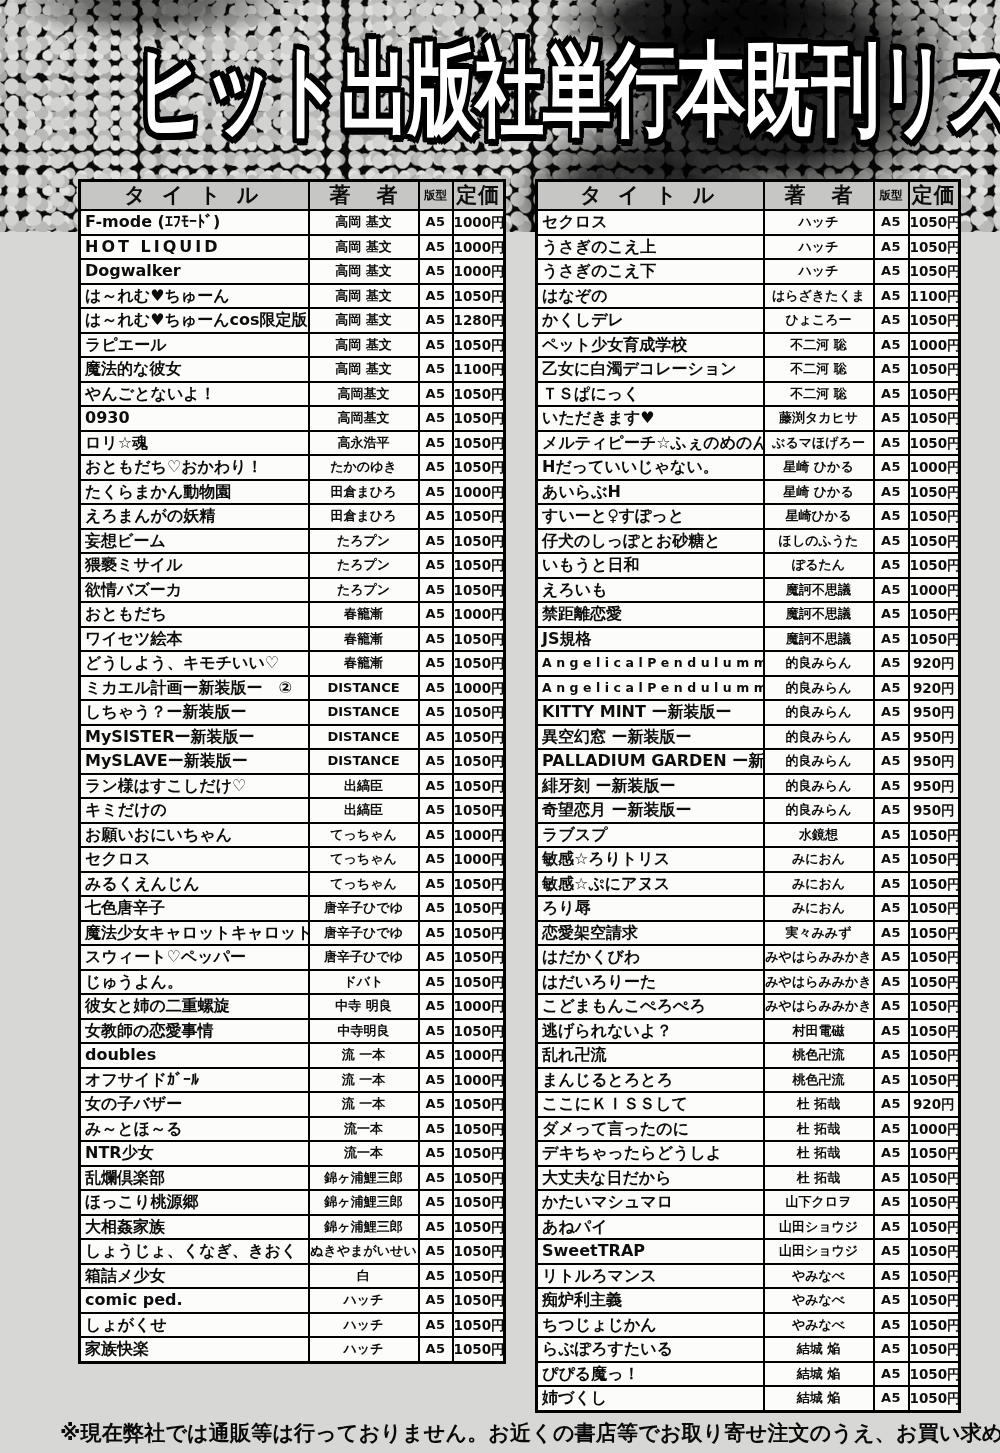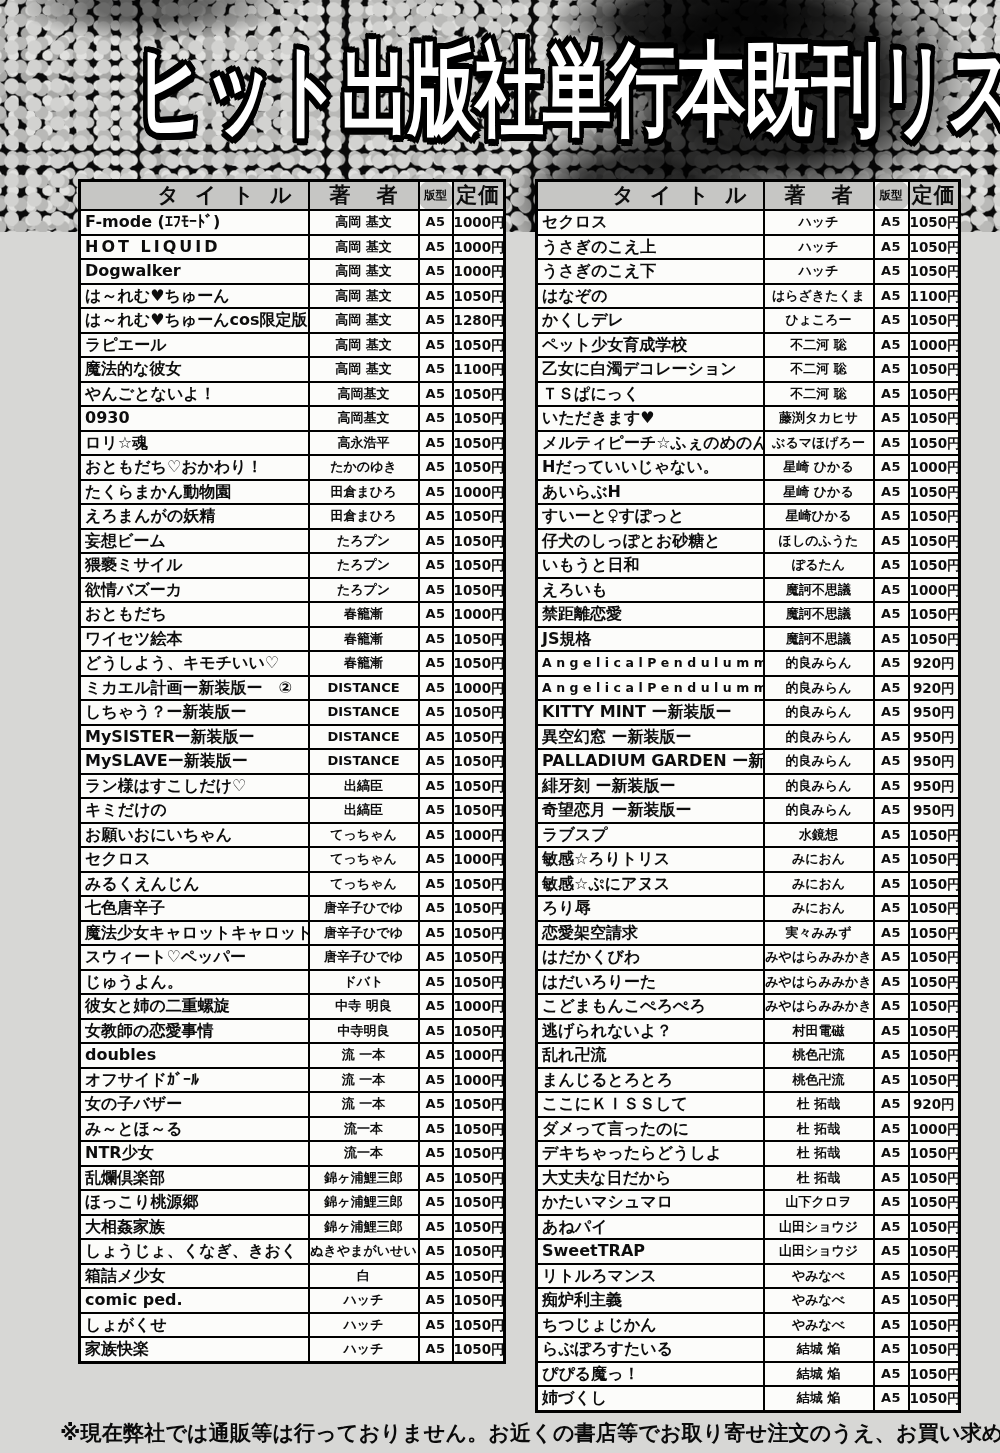--- a/index.html
+++ b/index.html
@@ -50,23 +50,23 @@
   #left-table{left:78px;width:425px;}
   #right-table{left:535px;width:423px;}
   .books th,.books td{
     border:2px solid #000;color:#0d0d0d;overflow:hidden;white-space:nowrap;
     padding:0;
   }
   .books th{
     height:27px;background:#c6c6c4;font-weight:900;text-align:center;
     font-size:21px;line-height:27px;
   }
-  .books th.h-title{letter-spacing:16px;text-indent:10px;text-align:right;}
+  .books th.h-title{letter-spacing:16px;text-indent:10px;}
   .books th.h-author{letter-spacing:26px;text-indent:20px;margin-top:12px;}
-  .books th.h-format{font-size:11.5px;letter-spacing:0;border-radius:11px;}
+  .books th.h-format{font-size:11.5px;letter-spacing:0;}
   .books th.h-price{letter-spacing:1px;}
   .books td{height:22.5px;line-height:22.5px;}
   td.c-title{font-size:16px;font-weight:700;text-align:left;padding:0 3px 0 4px;}
   td.c-author{font-size:13px;font-weight:700;text-align:center;}
   td.c-format{font-size:13px;font-weight:700;text-align:center;letter-spacing:.5px;}
   td.c-price{font-size:13.5px;font-weight:700;text-align:center;}
   td.c-title.spaced{font-size:12.5px;font-weight:600;letter-spacing:4.5px;}
   td.c-title.spaced-caps{letter-spacing:3px;}
   
   .footer-note{

